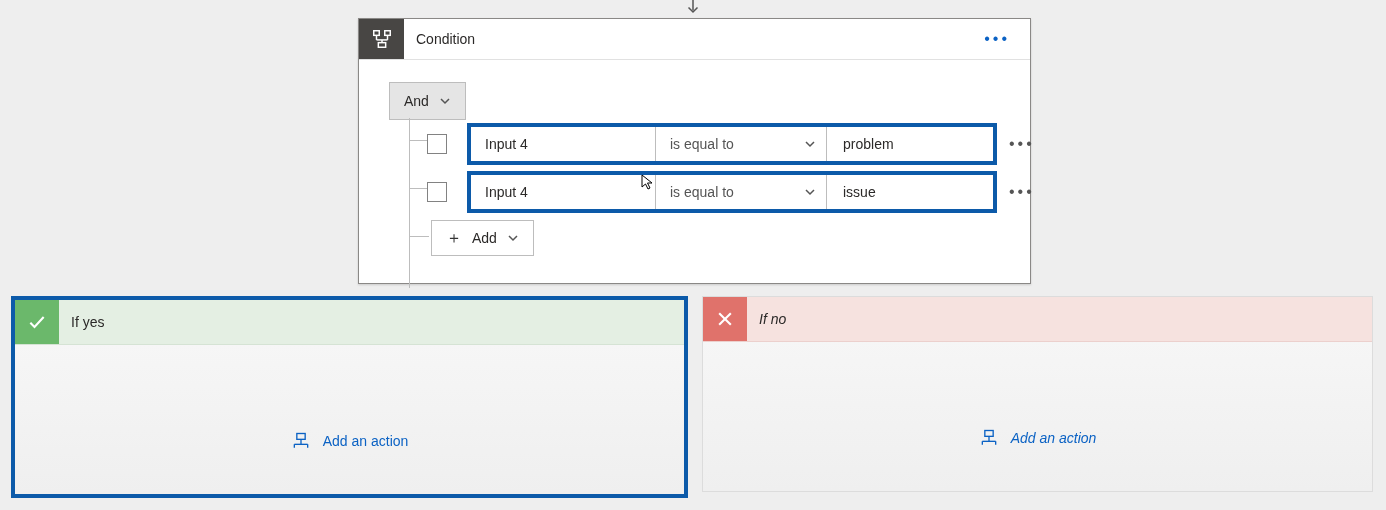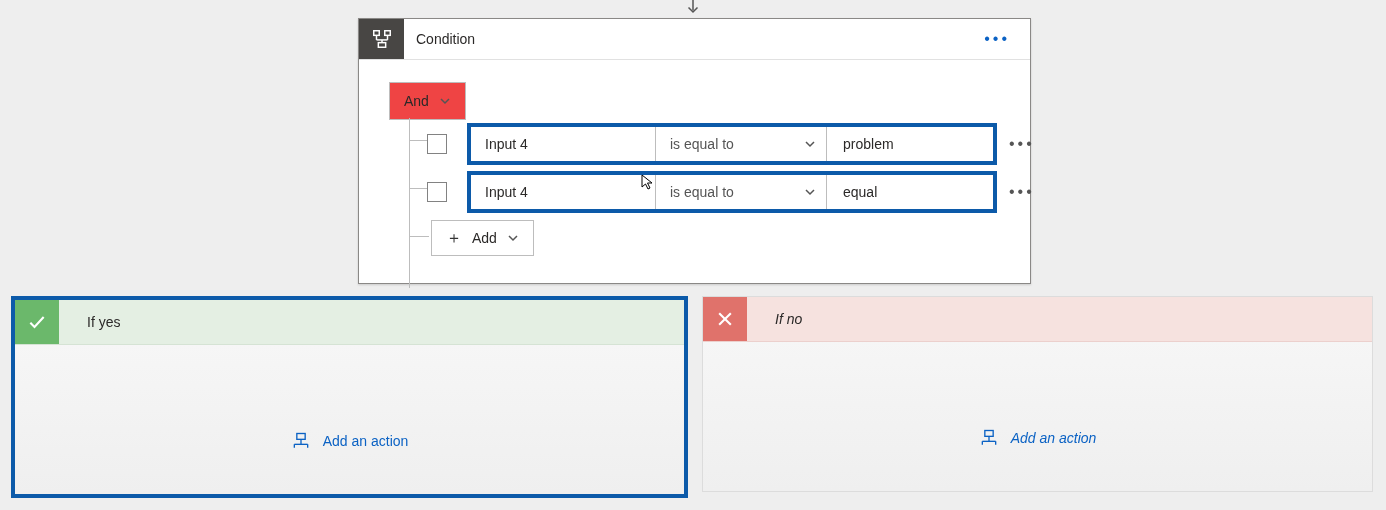--- a/index.html
+++ b/index.html
@@ -32,21 +32,21 @@
     background:#fff;border:1px solid var(--card-border);box-shadow:0 1px 2px rgba(0,0,0,0.15);}
   .cond-head{display:flex;align-items:center;height:40px;border-bottom:1px solid #e1e1e1;padding-right:16px;}
   .cond-icon{width:45px;height:40px;background:var(--dark-tile);display:flex;align-items:center;justify-content:center;}
   .cond-icon svg{width:22px;height:22px;}
   .cond-title{margin-left:12px;font-size:14px;color:var(--text);}
   .cond-menu{margin-left:auto;color:var(--link-blue);letter-spacing:3px;font-size:16px;cursor:pointer;padding:0 4px;}
 
   .cond-body{position:relative;padding:22px 30px 22px 30px;}
 
   .logic-select{display:inline-flex;align-items:center;gap:10px;height:36px;padding:0 14px;
-    border:1px solid var(--thin-border);background:#ef4444;font-size:14px;color:var(--text);cursor:pointer;}
+    border:1px solid var(--thin-border);background:#e5e5e5;font-size:14px;color:var(--text);cursor:pointer;}
 
   .chev{width:12px;height:12px;}
   .chev path{stroke:#555;stroke-width:1.5;fill:none;}
 
   
   .trunk{position:absolute;left:50px;top:58px;width:0;height:170px;border-left:1px solid var(--thin-border);}
   .branch{position:absolute;left:50px;width:20px;border-top:1px solid var(--thin-border);}
   .branch.r1{top:80px;}
   .branch.r2{top:128px;}
   .branch.r3{top:176px;}
@@ -82,21 +82,21 @@
 
   .branch-head{display:flex;align-items:center;height:44px;}
   .branch-card.yes .branch-head{background:var(--green-light);border-bottom:1px solid #d5e3d4;}
   .branch-card.no  .branch-head{background:var(--red-light);border-bottom:1px solid #ecd0cd;}
 
   .branch-ico{width:44px;height:44px;display:flex;align-items:center;justify-content:center;}
   .branch-card.yes .branch-ico{background:var(--green);}
   .branch-card.no  .branch-ico{background:var(--red);}
   .branch-ico svg{width:20px;height:20px;stroke:#fff;stroke-width:2.5;fill:none;}
 
-  .branch-label{margin-left:28px;font-size:14px;color:var(--text);text-align:center;}
+  .branch-label{margin-left:12px;font-size:14px;color:var(--text);text-align:center;}
 
   .add-action{position:absolute;left:0;right:0;top:132px;display:flex;align-items:center;justify-content:center;
     gap:12px;color:var(--link-blue);font-size:14px;cursor:pointer;}
   .add-action svg{width:20px;height:18px;fill:none;stroke:var(--link-blue);stroke-width:1.6;}
 </style>
 </head>
 <body>
 
 <div class="canvas">
 
@@ -165,21 +165,21 @@
           <div class="cf left">
               <span>Input 4</span>
             </div>
           <div class="cf op">
             <span>is equal to</span>
             <svg class="chev" viewBox="0 0 12 12">
                 <path d="M2 4 L6 8 L10 4"></path>
               </svg>
           </div>
           <div class="cf right">
-              <span>equal</span>
+              <span>issue</span>
             </div>
         </div>
         <div class="row-menu">•••</div>
       </div>
 
       
       <div class="add-row">
         <span class="plus">＋</span>
         <span>Add</span>
         <svg class="chev" viewBox="0 0 12 12">

